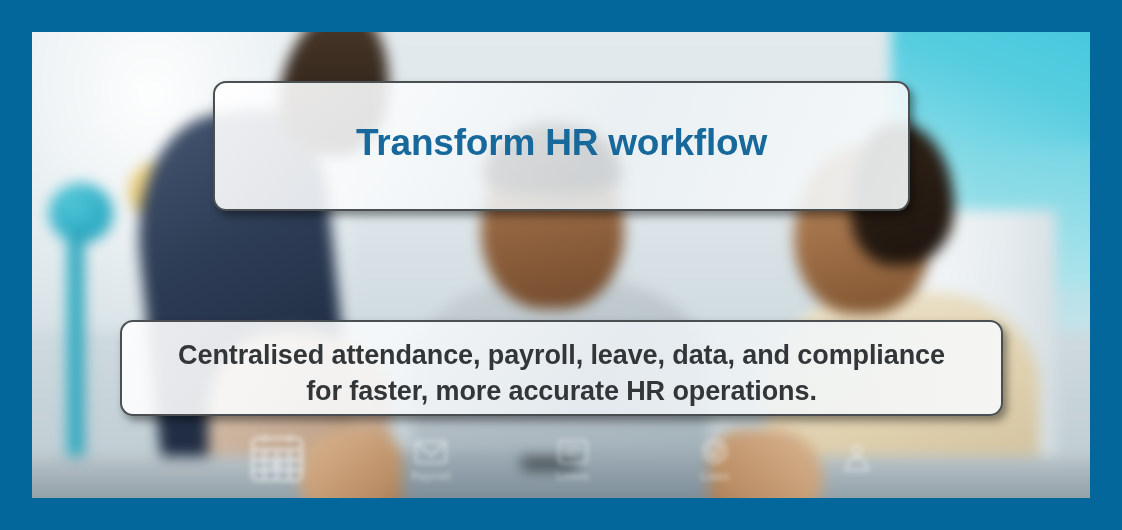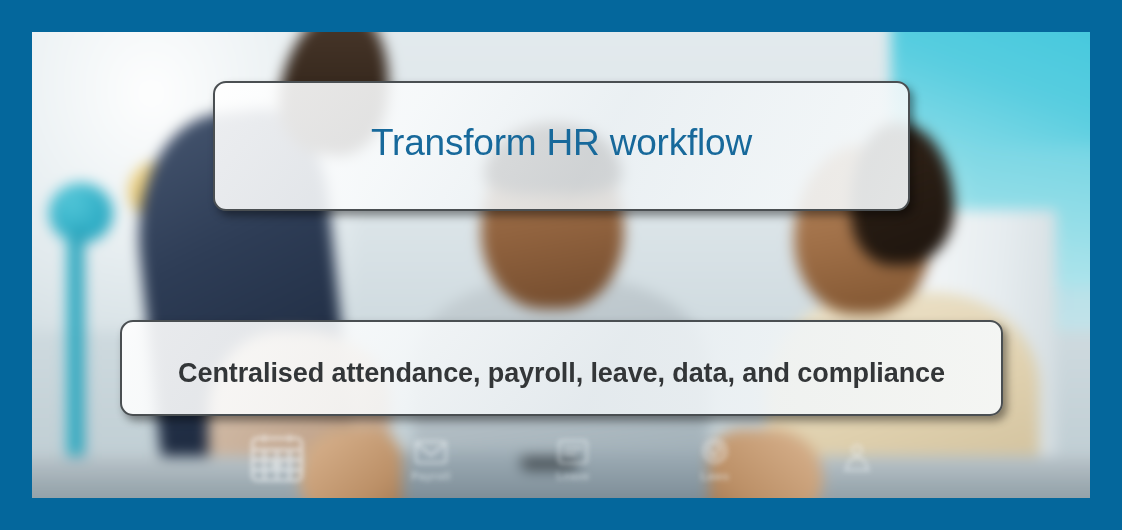--- a/index.html
+++ b/index.html
@@ -320,21 +320,21 @@
 
   #headline-card {
     left: 213px;
     top: 81px;
     width: 697px;
     height: 130px;
     padding: 4px 20px 10px;
   }
   .headline-text {
     font-size: 37px;
-    font-weight: 400;
+    font-weight: 700;
     line-height: 1.22;
     color: #17699B;
     letter-spacing: -0.2px;
   }
   .headline-line { display: block; }
 
   #subtitle-card {
     left: 120px;
     top: 320px;
     width: 883px;
@@ -452,16 +452,17 @@
 
   <div class="card" id="headline-card">
     <div class="headline-text">
       <span class="headline-line">Transform HR workflow</span>
     </div>
   </div>
 
   <div class="card" id="subtitle-card">
     <div class="subtitle-text">
       <span class="subtitle-line">Centralised attendance, payroll, leave, data, and compliance</span>
+      <span class="subtitle-line">for faster, more accurate HR operations.</span>
     </div>
   </div>
 
 </div>
 
 </body></html>

